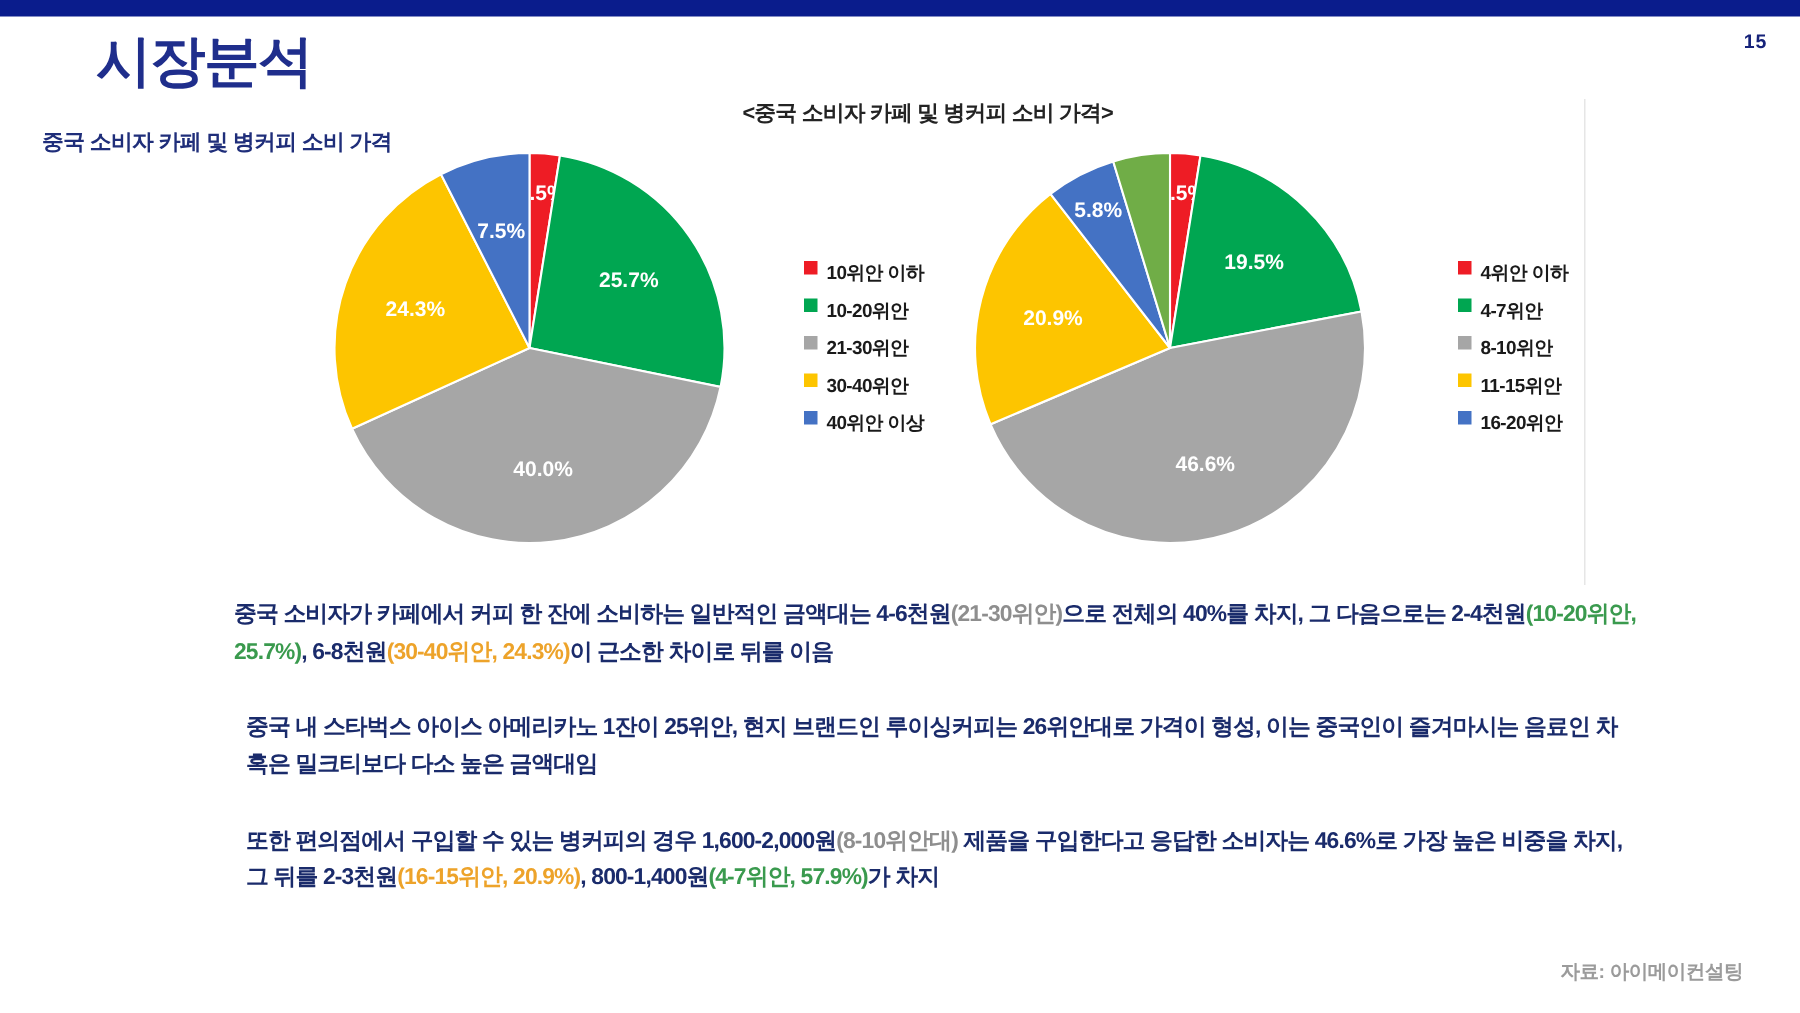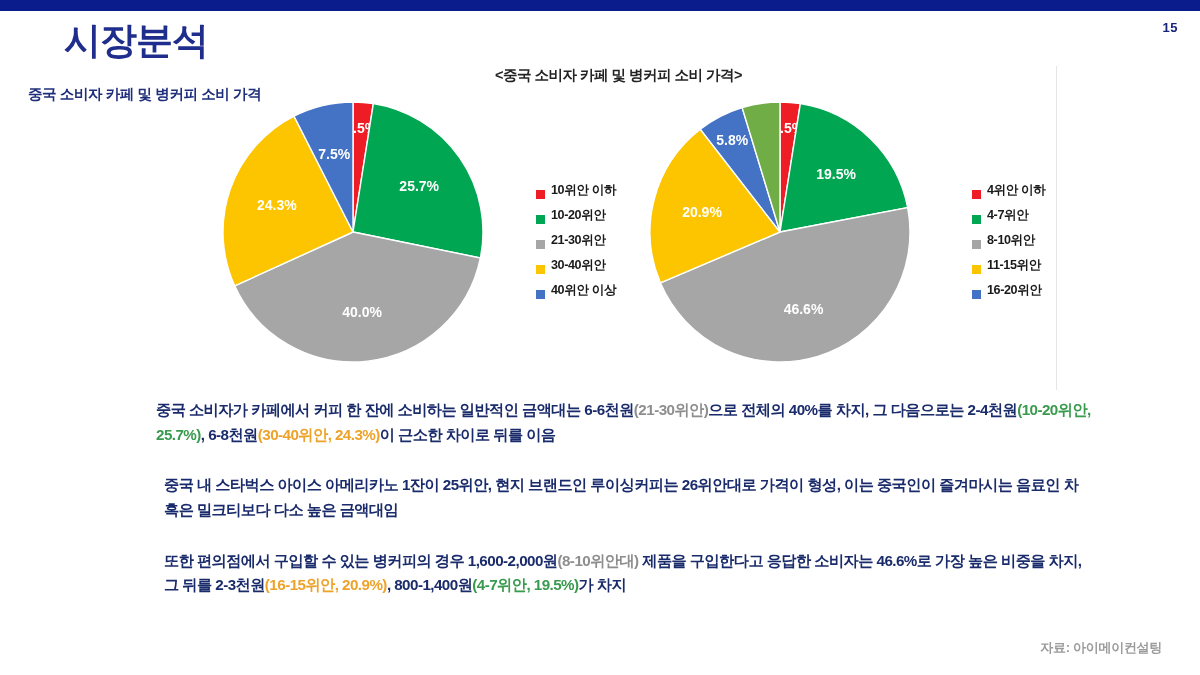--- a/index.html
+++ b/index.html
@@ -103,21 +103,21 @@
     top: 74px;
     font-size: 12.6px;
     color: #1a1a1a;
     font-weight: bold;
     letter-spacing: -0.4px;
   }
   .legend.left  { left: 348px; }
   .legend.right { left: 360px; }
   .legend-row {
     display: flex;
-    align-items: flex-end;
+    align-items: flex-start;
     height: 25px;
     white-space: nowrap;
   }
   .legend-swatch {
     width: 9px;
     height: 9px;
     margin-right: 6px;
     flex: none;
   }
   
@@ -243,26 +243,26 @@
             <span>16-20위안</span>
           </div>
         </div>
     </div>
 
   </div>
 
   <div class="body-copy">
 
     <p class="para">
-      <span>중국 소비자가 카페에서 커피 한 잔에 소비하는 일반적인 금액대는 6-6천원</span><span class="hl-gray">(21-30위안)</span><span>으로 전체의 40%를 차지, 그 다음으로는 2-4천원</span><span class="hl-green">(10-20위안, 25.7%)</span><span>, 6-8천원</span><span class="hl-orange">(30-40위안, 24.3%)</span><span>이 근소한 차이로 뒤를 이음</span>
+      <span>중국 소비자가 카페에서 커피 한 잔에 소비하는 일반적인 금액대는 4-6천원</span><span class="hl-gray">(21-30위안)</span><span>으로 전체의 40%를 차지, 그 다음으로는 2-4천원</span><span class="hl-green">(10-20위안, 25.7%)</span><span>, 6-8천원</span><span class="hl-orange">(30-40위안, 24.3%)</span><span>이 근소한 차이로 뒤를 이음</span>
     </p>
 
     <p class="para indent">중국 내 스타벅스 아이스 아메리카노 1잔이 25위안, 현지 브랜드인 루이싱커피는 26위안대로 가격이 형성, 이는 중국인이 즐겨마시는 음료인 차 혹은 밀크티보다 다소 높은 금액대임</p>
 
     <p class="para indent">
-      <span>또한 편의점에서 구입할 수 있는 병커피의 경우 1,600-2,000원</span><span class="hl-gray">(8-10위안대)</span><span> 제품을 구입한다고 응답한 소비자는 46.6%로 가장 높은 비중을 차지, 그 뒤를 2-3천원</span><span class="hl-orange">(16-15위안, 20.9%)</span><span>, 800-1,400원</span><span class="hl-green">(4-7위안, 19.5%)</span><span>가 차지</span>
+      <span>또한 편의점에서 구입할 수 있는 병커피의 경우 1,600-2,000원</span><span class="hl-gray">(8-10위안대)</span><span> 제품을 구입한다고 응답한 소비자는 46.6%로 가장 높은 비중을 차지, 그 뒤를 2-3천원</span><span class="hl-orange">(16-15위안, 20.9%)</span><span>, 800-1,400원</span><span class="hl-green">(4-7위안, 57.9%)</span><span>가 차지</span>
     </p>
 
   </div>
 
   <div class="source">자료: 아이메이컨설팅</div>
 
 </div>
 
 </body></html>

